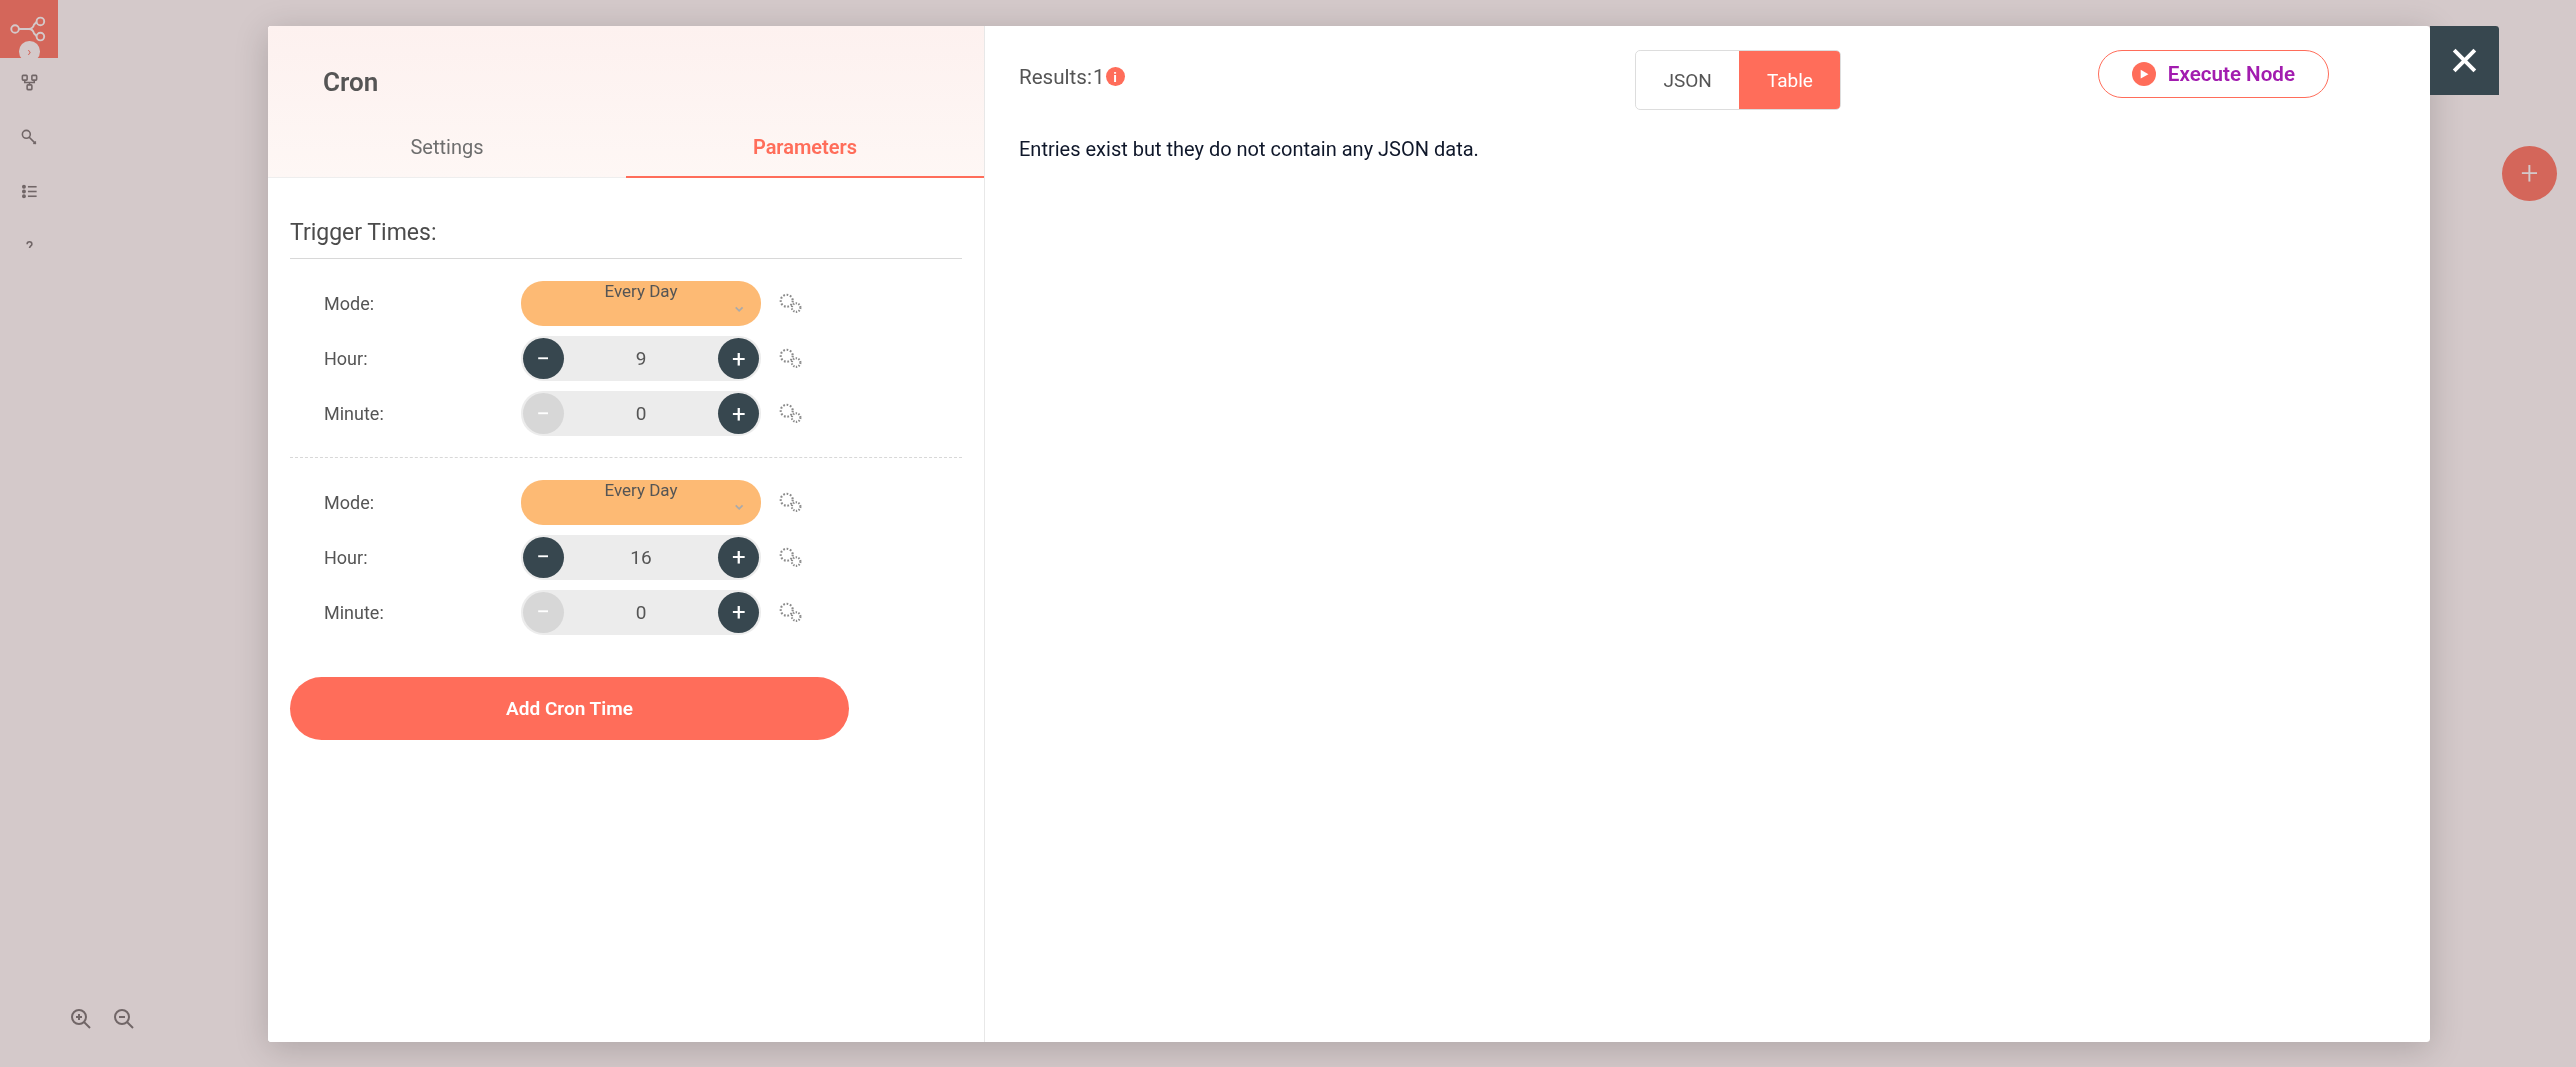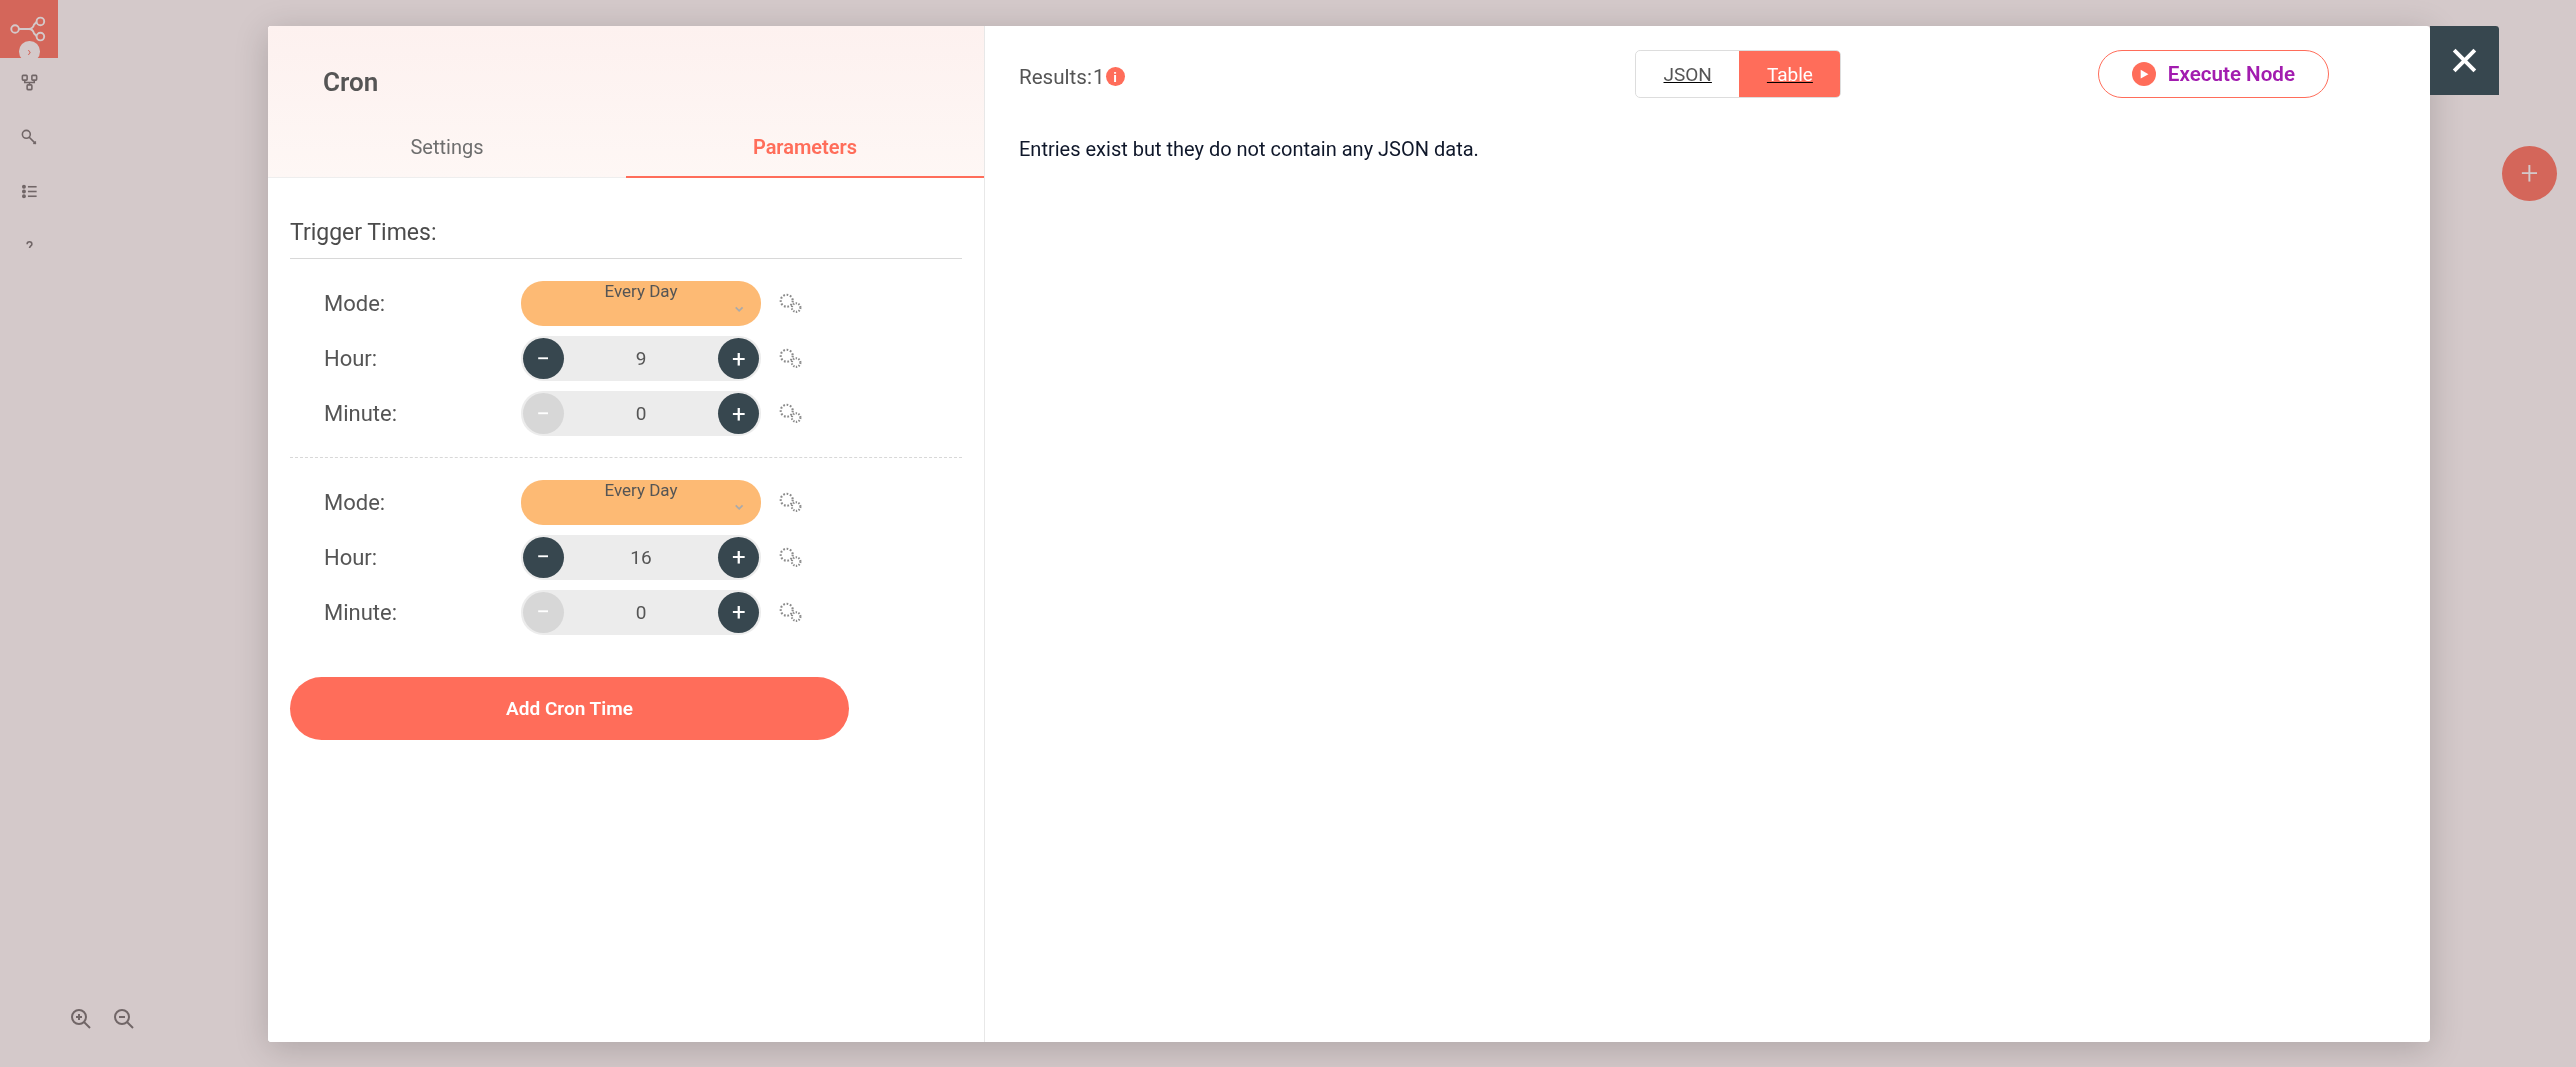--- a/index.html
+++ b/index.html
@@ -190,21 +190,21 @@
 .trigger-block.dashed {
   border-top: 1.7px dashed #d8d8d8;
 }
 .field-row {
   display: flex;
   align-items: center;
   height: 55px;
 }
 .field-name {
   width: 197px;
-  font-size: 22px;
+  font-size: 18px;
   color: #555;
 }
 .dropdown {
   width: 240px;
   height: 45px;
   background: #fdba74;
   border-radius: 22px;
   display: flex; justify-content: center;
   position: relative;
   font-size: 17px;
@@ -284,22 +284,21 @@
 }
 .view-toggle {
   margin-left: auto;
   margin-right: 34px;
   display: flex;
   border: 0.9px solid #ddd;
   border-radius: 5.1px;
   overflow: hidden;
   position: absolute;
   left: 650px; top: 24px;
-  height: 48px;
-  text-decoration: underline;
+  height: 60px;
 }
 .view-toggle .vt {
   padding: 0 27.5px;
   display:flex; align-items:center;
   font-size: 19px;
   color: #555;
 }
 .view-toggle .vt.active {
   background: #ff6d5a;
   color: #fff;

